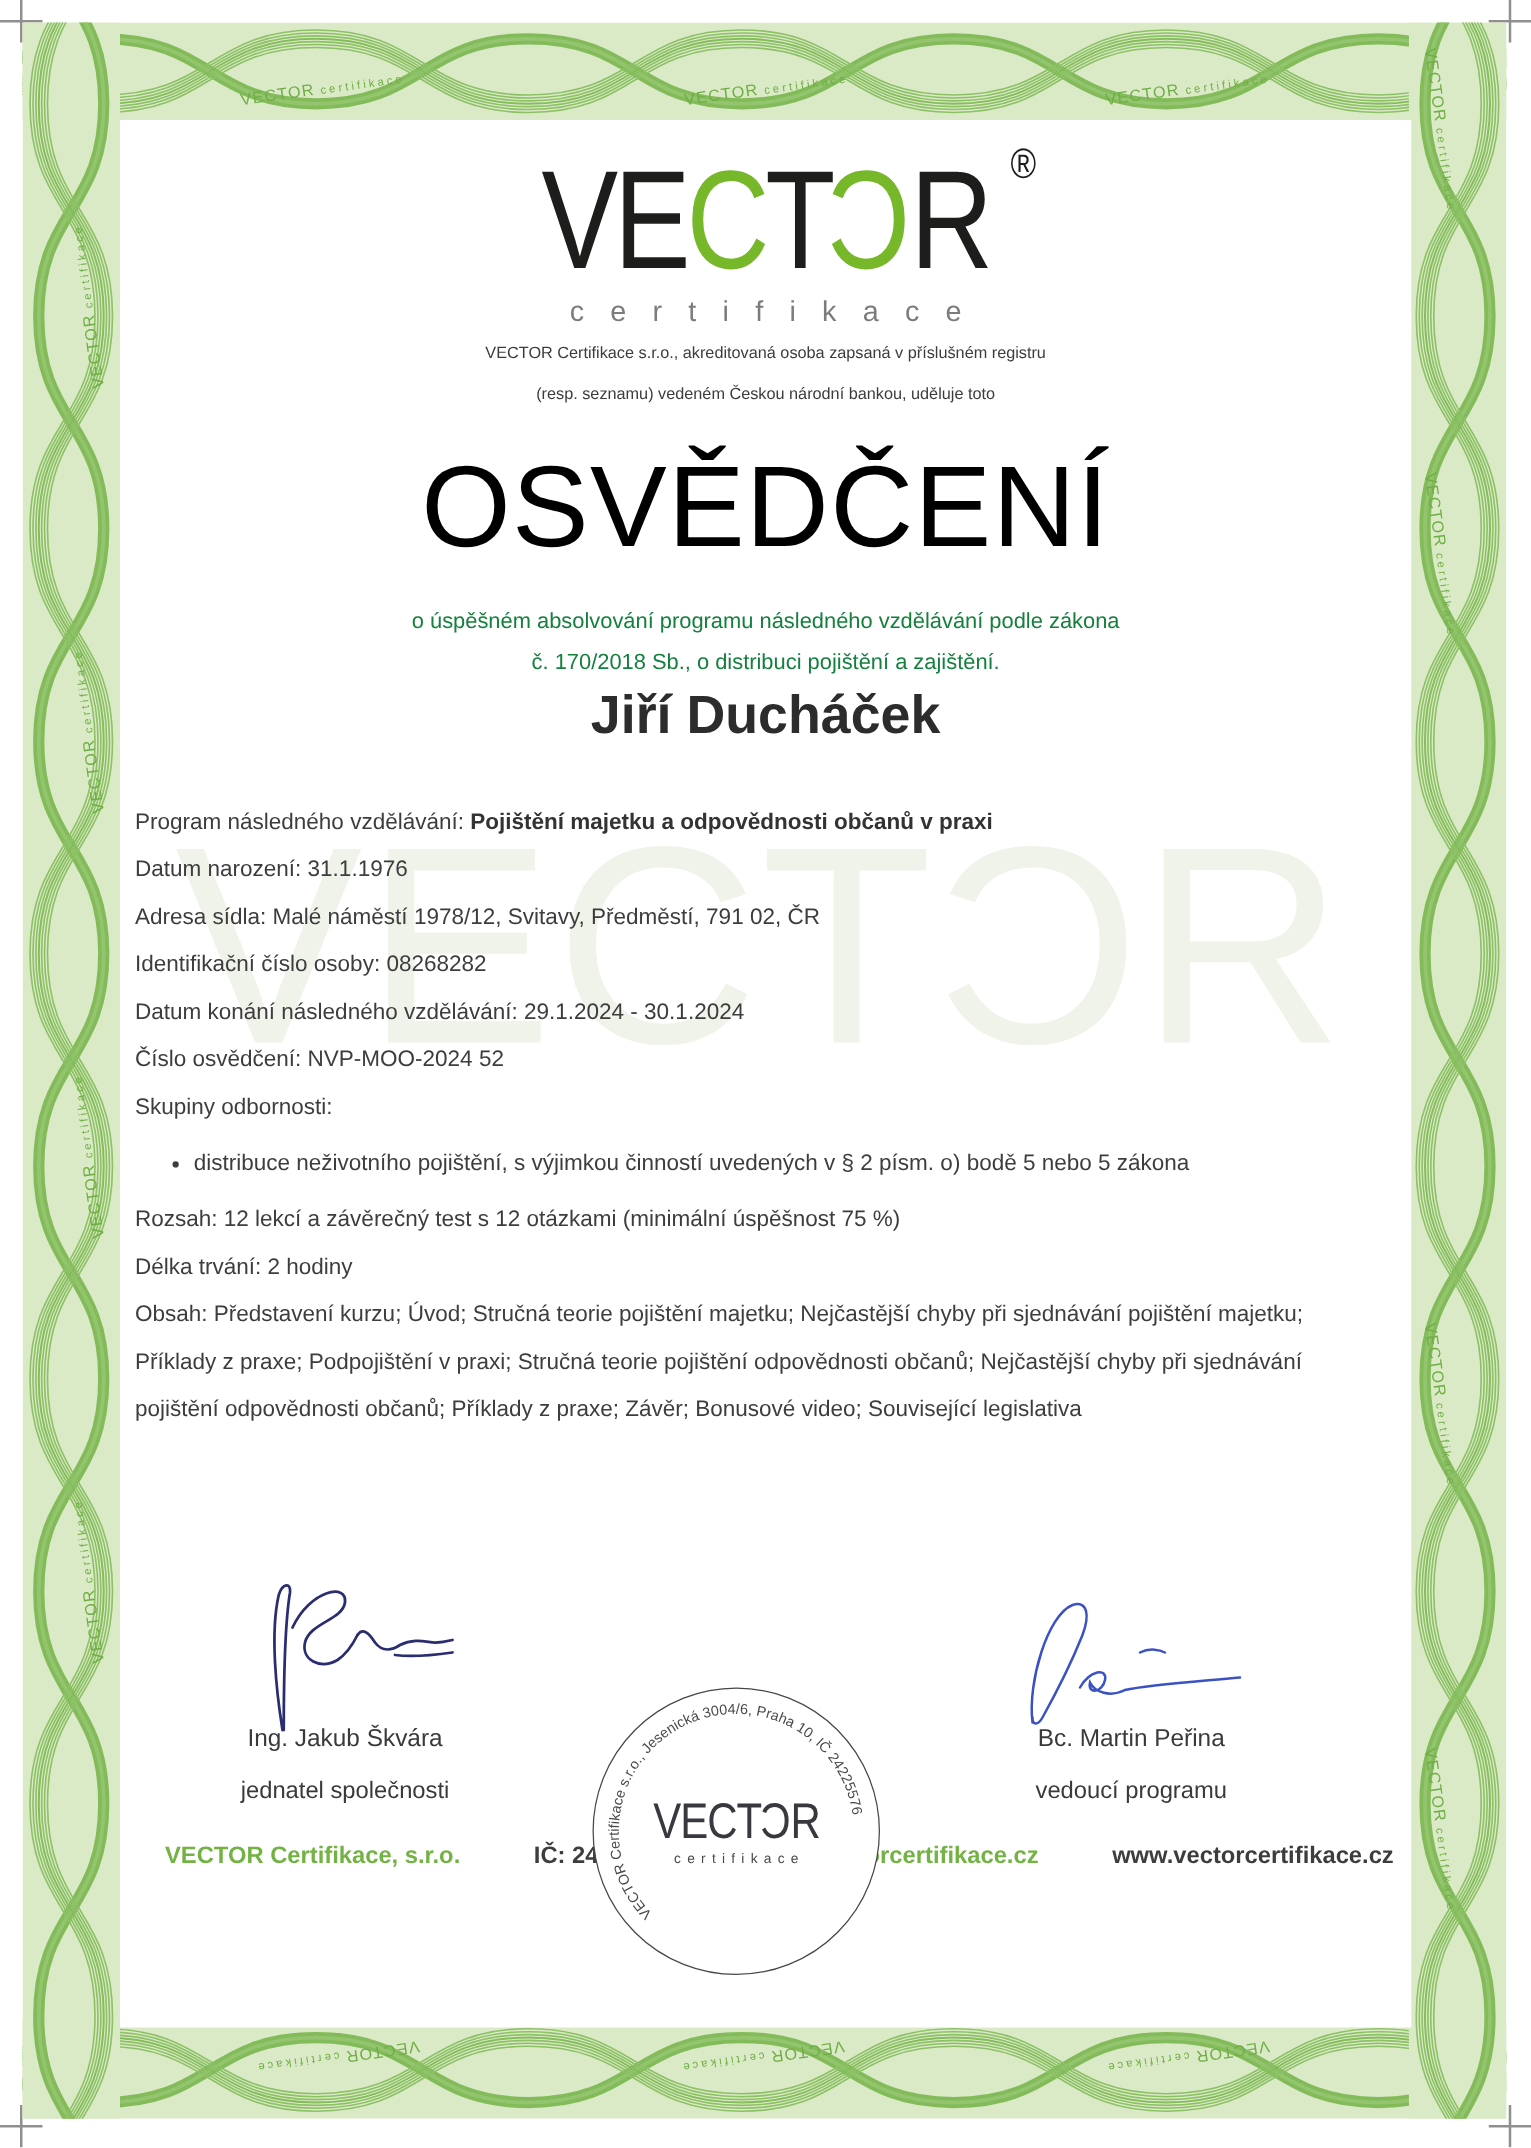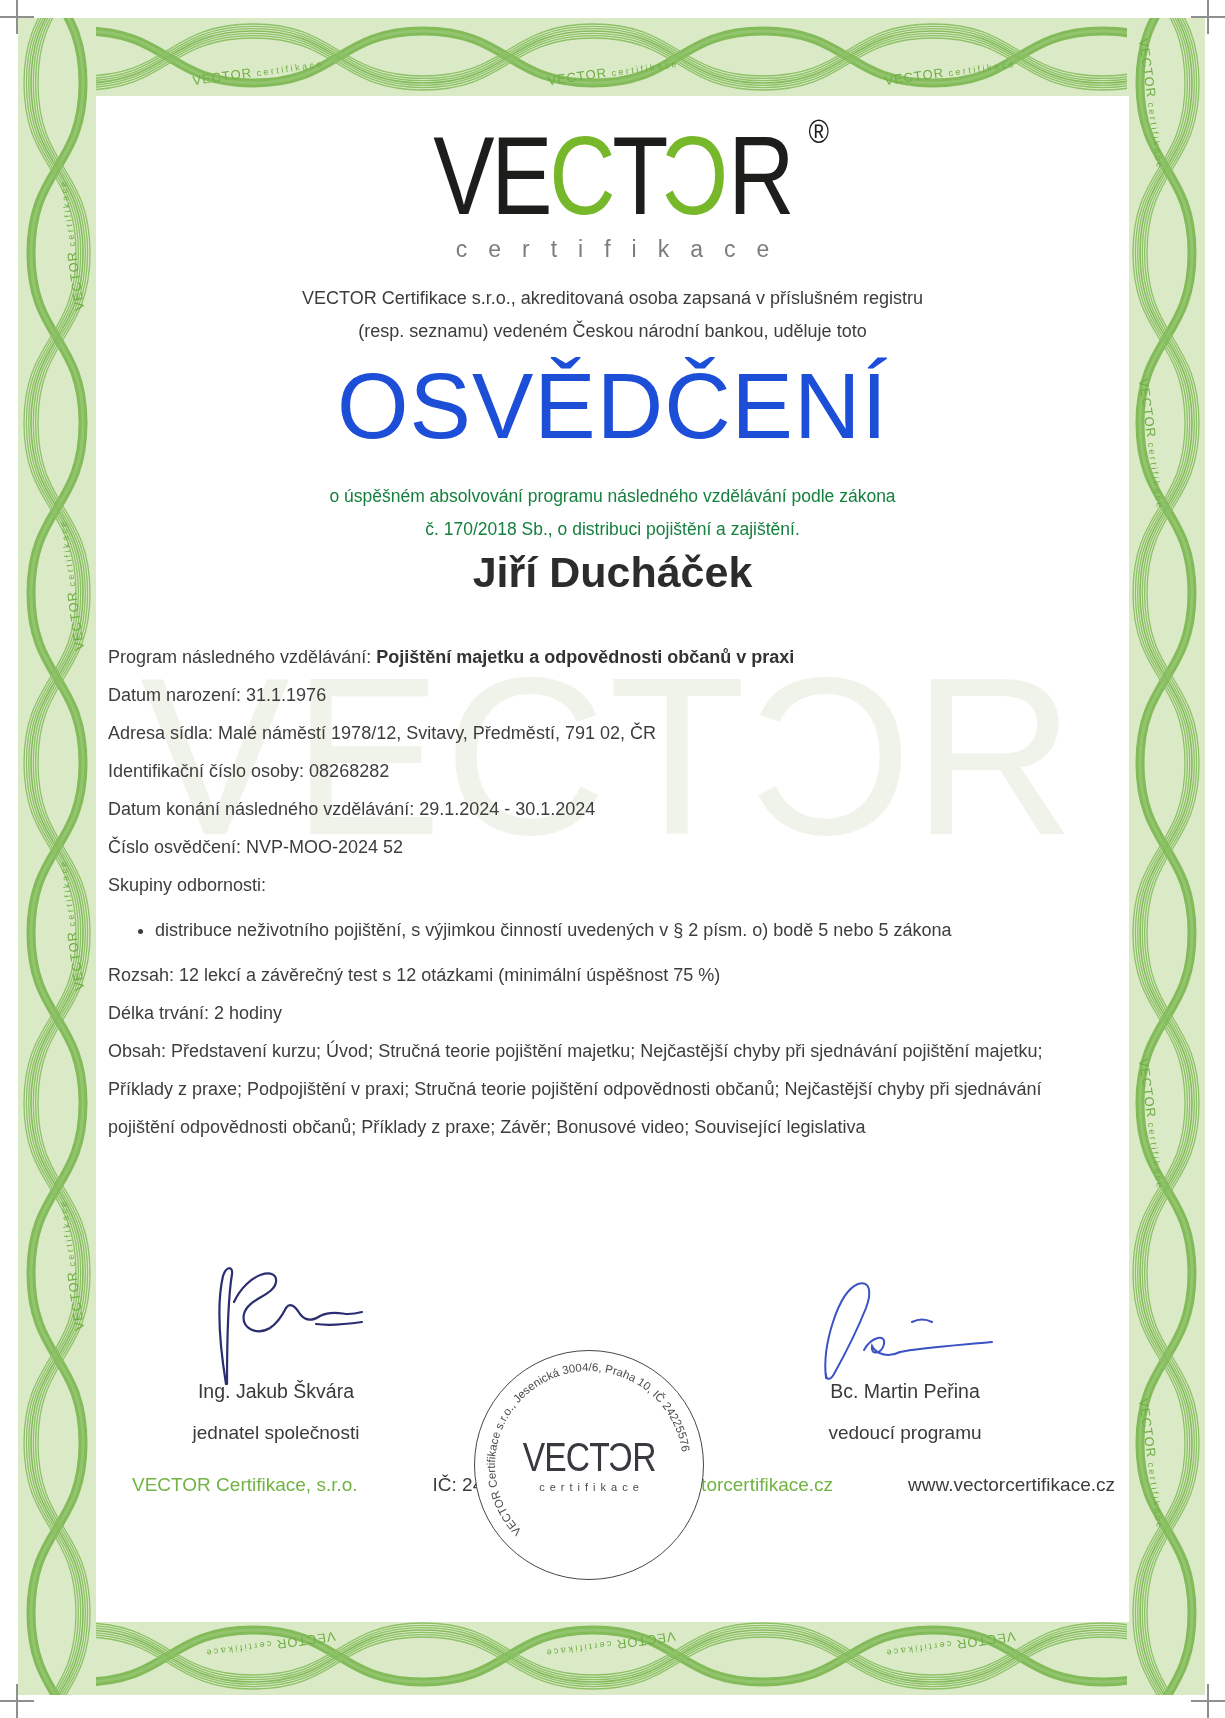--- a/index.html
+++ b/index.html
@@ -31,22 +31,22 @@
 
   .logo-wrap { top:24px; }
   .logo { position:relative; display:inline-block; font-size:112px; line-height:1; color:#1d1d1b;
           letter-spacing:-4px; transform:scaleX(0.82); }
   .logo .green { color:#76b82a; }
   .logo .reg-mark { position:absolute; right:-46px; top:-6px; font-size:34px; letter-spacing:0; color:#1d1d1b; }
 
   .brand-sub { top:140px; font-size:23px; color:#7c7c7c; }
   .brand-sub span { letter-spacing:21px; margin-right:-21px; }
 
-  .intro { top:186px; font-size:18px; line-height:33px; color:#3c3c3c; }
-  .title { top:264px; font-size:92px; line-height:1; color:#1d4ed8; letter-spacing:1px; }
+  .intro { top:169px; font-size:13px; line-height:33px; color:#3c3c3c; }
+  .title { top:264px; font-size:92px; line-height:1; color:#000000; letter-spacing:1px; }
   .subtitle { top:384px; font-size:17.5px; line-height:33px; color:#15803d; }
   .name { top:452px; font-size:43px; font-weight:bold; color:#2c2c2c; }
 
   .details { position:absolute; left:12px; right:22px; top:542px; z-index:2;
              font-size:18px; line-height:38px; color:#3d3d3d; text-align:left; }
   .details p { margin:0; }
   .details ul { margin:7px 0; padding-left:47px; }
   .details b { color:#333;text-align:right; }
 
   
@@ -62,21 +62,21 @@
   .seal .seal-sub { margin-top:4px; font-size:11px; color:#4a4a4a; }
   .seal .seal-sub span { letter-spacing:5px; margin-right:-5px; }
 
   .person { position:absolute; width:300px; text-align:center; z-index:2; color:#3a3a3a; }
   .p-name { top:1284px; font-size:19.5px; }
   .p-role { top:1326px; font-size:19px; }
   .pl { left:30px; } .pr { left:659px; }
 
   .footer-row { position:absolute; left:0; right:0; top:1378px; z-index:2;
                 display:flex; justify-content:space-between; align-items:baseline;
-                padding:0 14px 0 36px; font-size:19px; color:#3d3d3d; }
+                padding:0 14px 0 36px; font-size:19px; color:#3d3d3d;font-weight:bold; }
   .green-txt { color:#72b343; }
 </style>
 </head>
 <body>
 
 <div class="page">
 
   <svg width="0" height="0" style="position:absolute">
     <defs>
       <path id="wavA" fill="none" d="M-105,65 C-20,65 -20,13 65,13 C150,13 150,65 235,65 C320,65 320,13 405,13 C490,13 490,65 575,65 C660,65 660,13 745,13 C830,13 830,65 915,65 C1000,65 1000,13 1085,13 C1170,13 1170,65 1255,65 C1340,65 1340,13 1425,13 C1510,13 1510,65 1595,65 C1680,65 1680,13 1765,13 C1850,13 1850,65 1935,65"></path>

